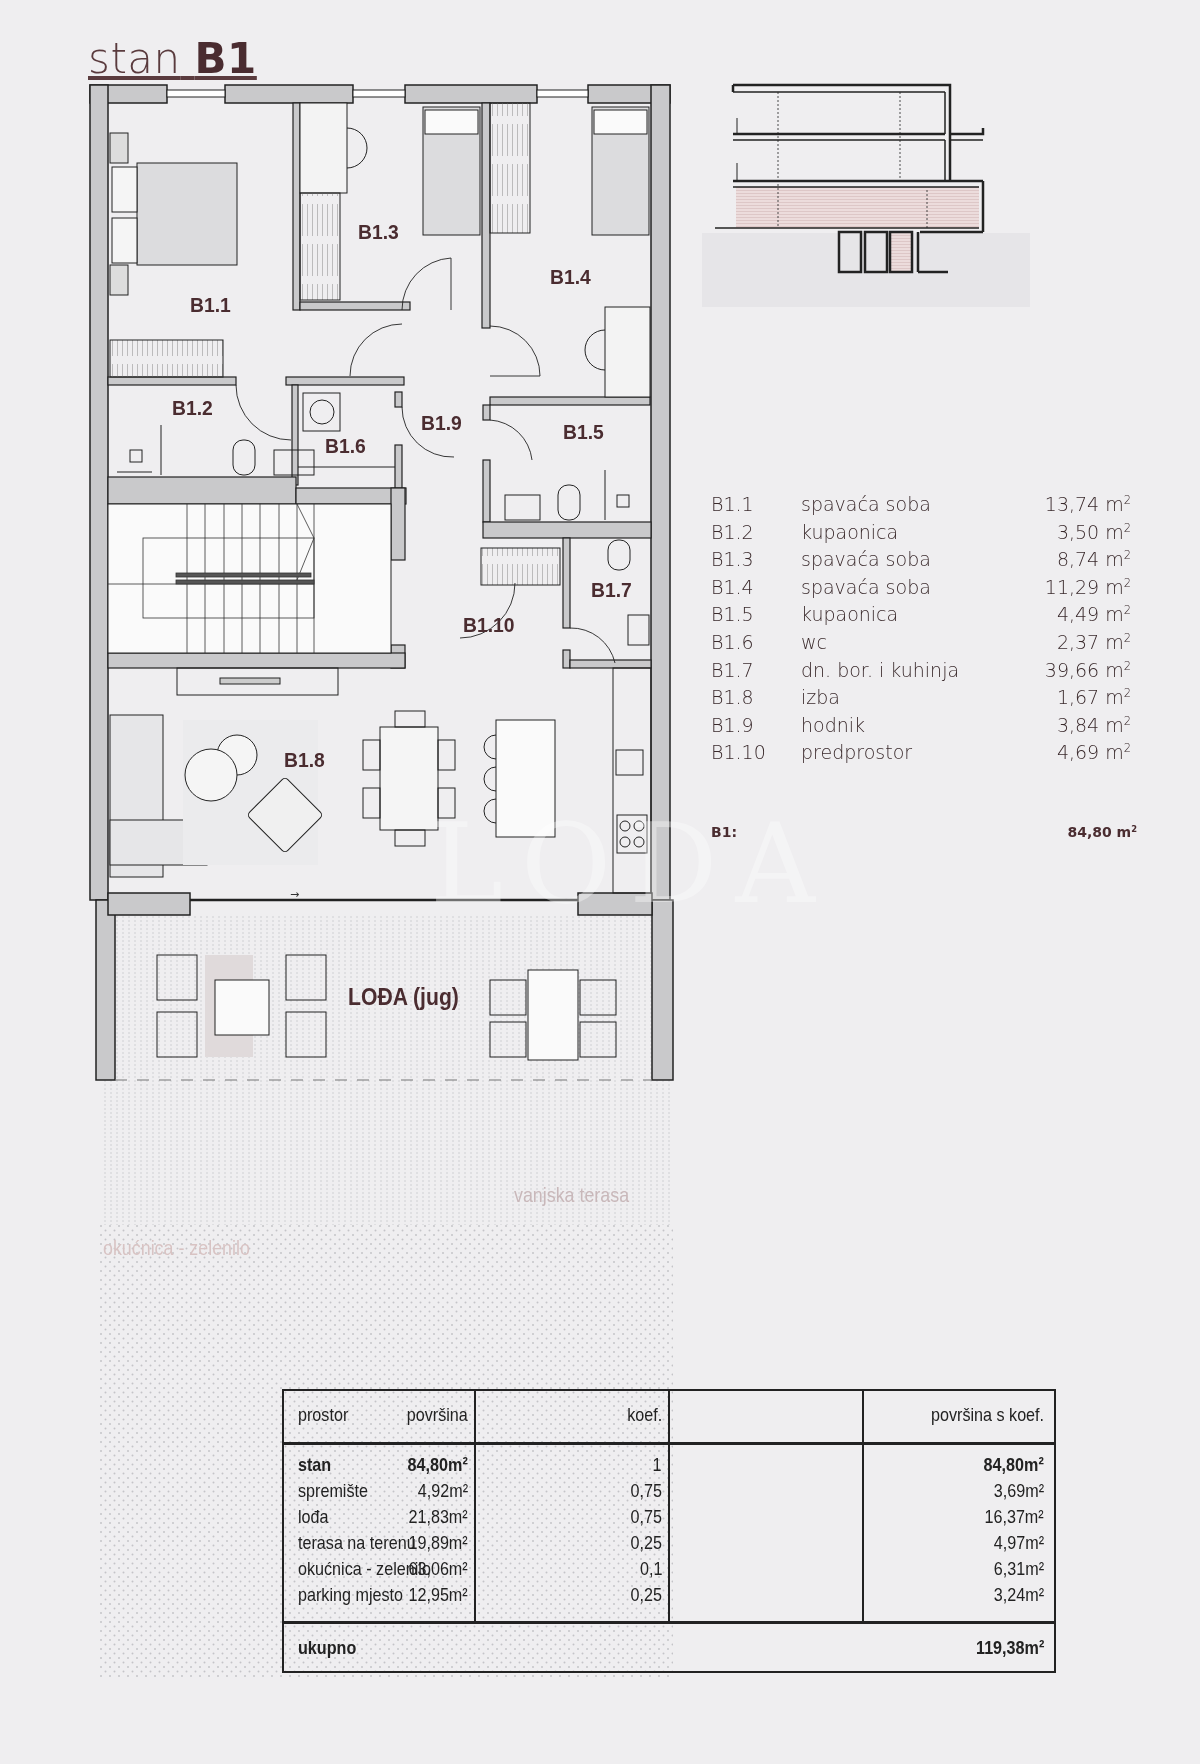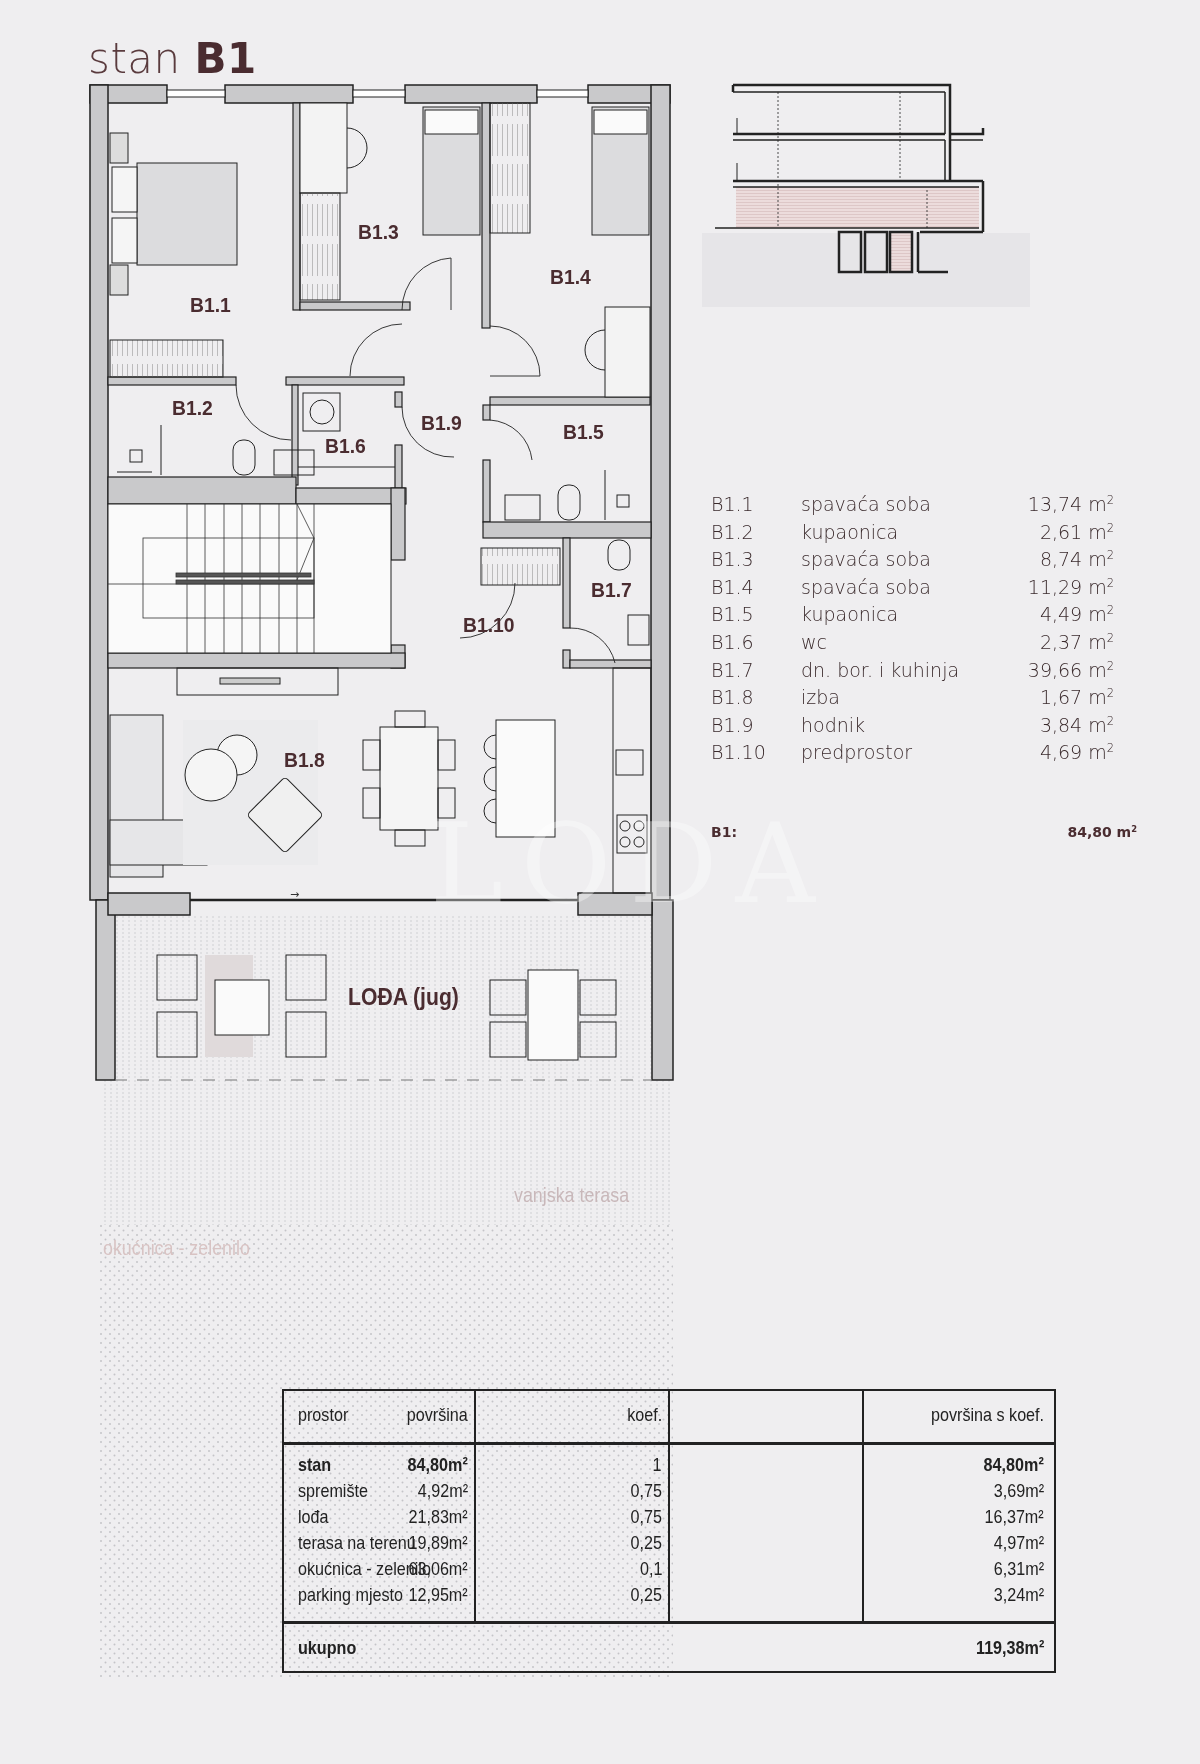--- a/index.html
+++ b/index.html
@@ -1,28 +1,28 @@
 <!DOCTYPE html>
 <html><head>
 <meta charset="utf-8">
 <style>
   html,body{margin:0;padding:0;}
   body{width:1200px;height:1764px;background:#efeef0;position:relative;overflow:hidden;font-family:"DejaVu Sans",sans-serif;color:#222;}
   .abs{position:absolute;}
-  .title{left:88px;top:34px;font-size:42px;color:#5a3b3e;letter-spacing:0.5px;font-family:"DejaVu Sans",sans-serif;font-weight:300;}
+  .title{left:88px;top:34px;font-size:42px;color:#5a3b3e;letter-spacing:0.5px;font-family:"DejaVu Sans",sans-serif;font-weight:300;text-decoration:underline;}
   .title b{font-weight:bold;color:#4a2c30;}
   .plan-svg{left:0;top:0;}
   .room-label{position:absolute;font-family:"Liberation Sans",sans-serif;font-weight:bold;font-size:21px;color:#4a2c30;transform:scaleX(0.92);transform-origin:left top;}
   .loda-label{font-size:23px;}
   .faint-label{position:absolute;font-family:"Liberation Sans",sans-serif;font-size:21px;color:#c9b8ba;transform:scaleX(0.85);transform-origin:left top;}
   .legend{position:absolute;left:711px;top:493px;width:440px;}
   .legend-row{position:relative;height:27.6px;font-family:"DejaVu Sans",sans-serif;font-size:19px;color:#3a2a2c;font-weight:300;}
   .legend-row .code{position:absolute;left:0;top:0;}
   .legend-row .name{position:absolute;left:90px;top:0;}
-  .legend-row .val{position:absolute;right:37px;top:0;text-align:right;}
+  .legend-row .val{position:absolute;right:20px;top:0;text-align:right;}
   .legend-total{position:absolute;left:711px;top:824px;width:440px;height:28px;font-family:"DejaVu Sans",sans-serif;font-size:14px;font-weight:bold;color:#4a2c30;}
   .legend-total .code{position:absolute;left:0;top:0;}
   .legend-total .val{position:absolute;right:14px;top:0;}
   sup{font-size:0.6em;vertical-align:0.6em;line-height:0;}
   .tbl{position:absolute;left:282px;top:1389px;width:774px;height:284px;border:2px solid #222;box-sizing:border-box;font-family:"Liberation Sans",sans-serif;font-size:19px;color:#222;padding-left:41px;}
   .tbl .col-line{position:absolute;top:0;width:1.5px;background:#222;}
   .tbl .hline{position:absolute;left:0;right:0;height:2.5px;background:#222;}
   .tbl .cell{position:absolute;white-space:nowrap;transform:scaleX(0.85);}
   .tbl .l{transform-origin:left top;}
   .tbl .r{transform-origin:right top;text-align:right;}
@@ -297,21 +297,21 @@
 
 <div class="legend">
   <div class="legend-row">
       <span class="code">B1.1</span>
       <span class="name">spavaća soba</span>
       <span class="val"><span>13,74 m</span><sup>2</sup></span>
     </div>
   <div class="legend-row">
       <span class="code">B1.2</span>
       <span class="name">kupaonica</span>
-      <span class="val"><span>2,61 m</span><sup>2</sup></span>
+      <span class="val"><span>3,50 m</span><sup>2</sup></span>
     </div>
   <div class="legend-row">
       <span class="code">B1.3</span>
       <span class="name">spavaća soba</span>
       <span class="val"><span>8,74 m</span><sup>2</sup></span>
     </div>
   <div class="legend-row">
       <span class="code">B1.4</span>
       <span class="name">spavaća soba</span>
       <span class="val"><span>11,29 m</span><sup>2</sup></span>

